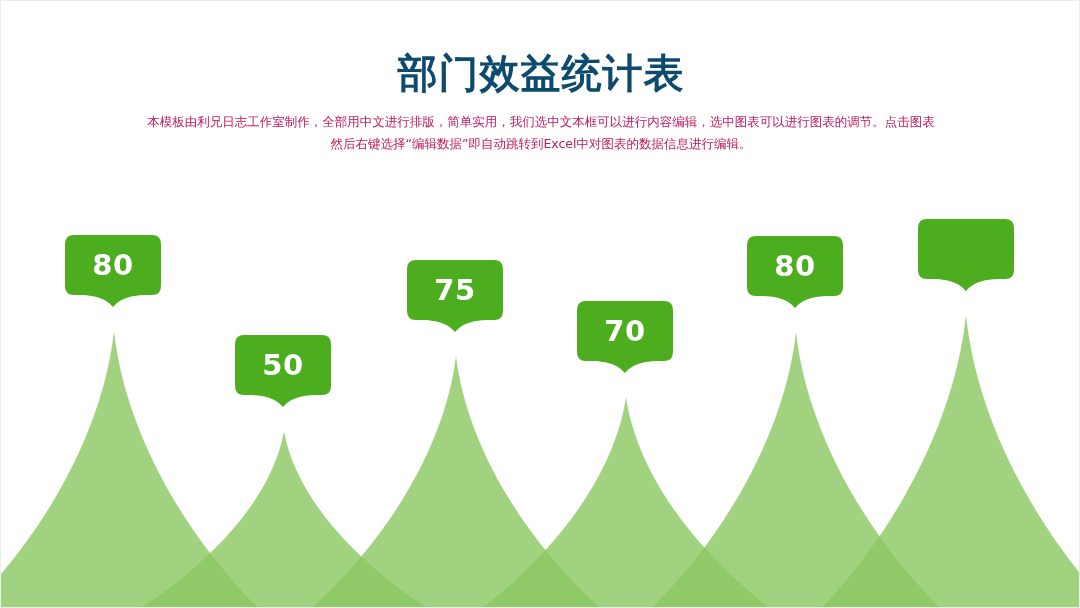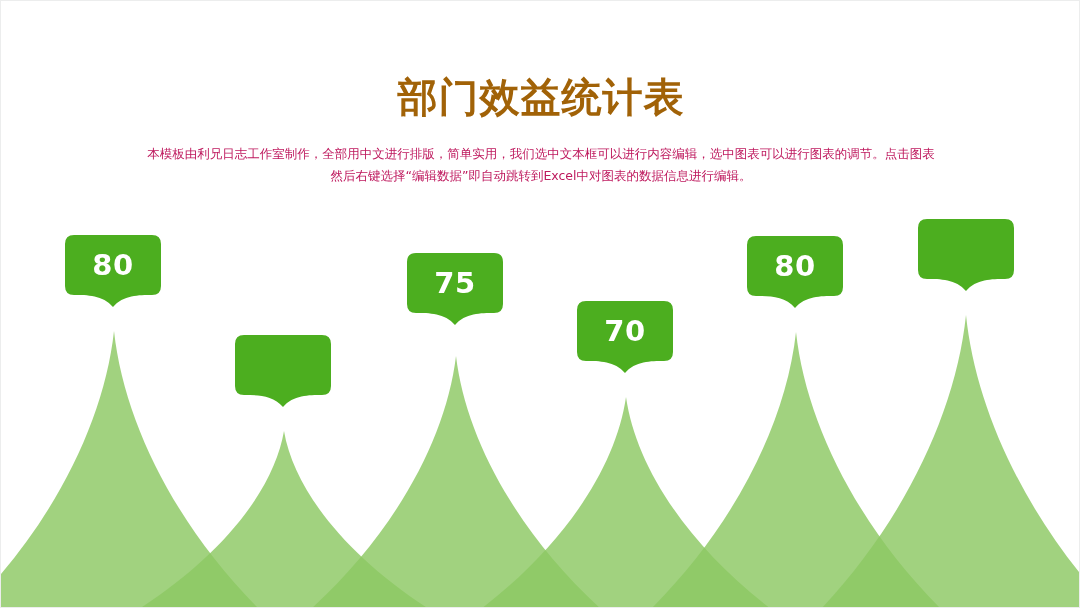--- a/index.html
+++ b/index.html
@@ -22,26 +22,26 @@
 
   
   #header {
     position: absolute;
     left: 0;
     top: 0;
     width: 1080px;
     text-align: center;
   }
   #page-title {
-    margin: 8px;
-    padding-top: 64px;
+    margin: 0;
+    padding-top: 48px;
     font-size: 40px;
     line-height: 48px;
     font-weight: bold;
-    color: #a16207;
+    color: #0c4a6e;
     letter-spacing: 1px;
     font-family: "DejaVu Sans", "Liberation Sans", sans-serif;
   }
   #subtitle {
     margin: 0 auto;
     padding-top: 14px;
     width: 790px;
     font-size: 12.5px;
     line-height: 22px;
     color: #be185d;
@@ -115,22 +115,23 @@
       <div class="callout" style="left: 64px; top: 234px;">
         <svg class="callout-svg" viewBox="0 0 96 72">
           <path d="M 9 0 L 87 0 Q 96 0 96 9 L 96 51 Q 96 60 87 60 C 74 60 58 60 48 72 C 38 60 22 60 9 60 Q 0 60 0 51 L 0 9 Q 0 0 9 0 Z" fill="#4CAE1F"></path>
         </svg>
         <div class="callout-value">80</div>
       </div>
       <div class="callout" style="left: 234px; top: 334px;">
         <svg class="callout-svg" viewBox="0 0 96 72">
           <path d="M 9 0 L 87 0 Q 96 0 96 9 L 96 51 Q 96 60 87 60 C 74 60 58 60 48 72 C 38 60 22 60 9 60 Q 0 60 0 51 L 0 9 Q 0 0 9 0 Z" fill="#4CAE1F"></path>
         </svg>
+        <div class="callout-value">50</div>
       </div>
-      <div class="callout" style="left: 406px; top: 252px;">
+      <div class="callout" style="left: 406px; top: 259px;">
         <svg class="callout-svg" viewBox="0 0 96 72">
           <path d="M 9 0 L 87 0 Q 96 0 96 9 L 96 51 Q 96 60 87 60 C 74 60 58 60 48 72 C 38 60 22 60 9 60 Q 0 60 0 51 L 0 9 Q 0 0 9 0 Z" fill="#4CAE1F"></path>
         </svg>
         <div class="callout-value">75</div>
       </div>
       <div class="callout" style="left: 576px; top: 300px; padding-left: 12px;">
         <svg class="callout-svg" viewBox="0 0 96 72">
           <path d="M 9 0 L 87 0 Q 96 0 96 9 L 96 51 Q 96 60 87 60 C 74 60 58 60 48 72 C 38 60 22 60 9 60 Q 0 60 0 51 L 0 9 Q 0 0 9 0 Z" fill="#4CAE1F"></path>
         </svg>
         <div class="callout-value">70</div>

